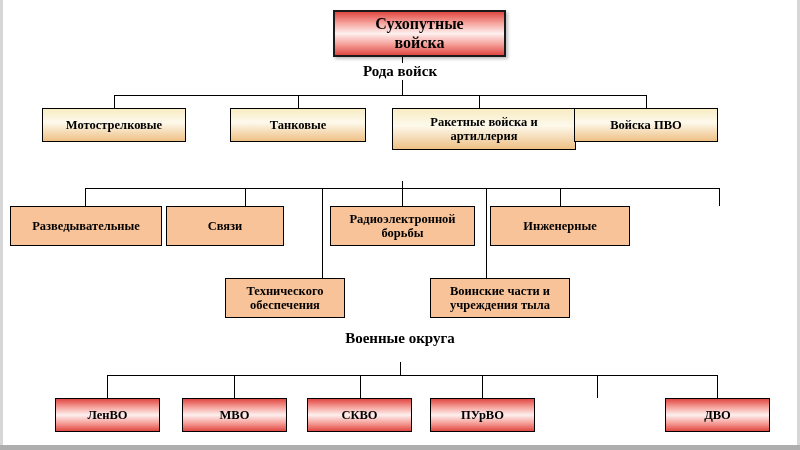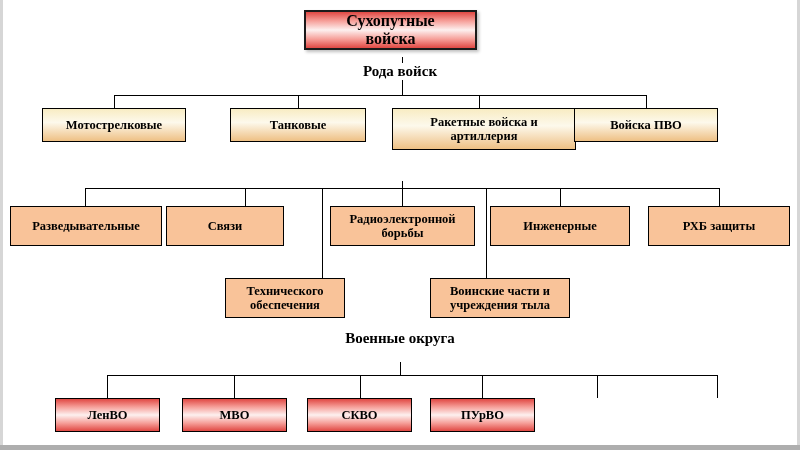--- a/index.html
+++ b/index.html
@@ -70,41 +70,41 @@
 
   <div class="vl" style="left:400px;top:362px;height:13px"></div>
   <div class="hl" style="left:107px;top:375px;width:611px"></div>
   <div class="vl" style="left:107px;top:375px;height:23px"></div>
   <div class="vl" style="left:234px;top:375px;height:23px"></div>
   <div class="vl" style="left:360px;top:375px;height:23px"></div>
   <div class="vl" style="left:482px;top:375px;height:23px"></div>
   <div class="vl" style="left:597px;top:375px;height:23px"></div>
   <div class="vl" style="left:717px;top:375px;height:23px"></div>
 
-  <div class="box root-box red-grad" style="left:304px;top:10px;width:173px;height:40px">Сухопутные войска</div>
+  <div class="box root-box red-grad" style="left:333px;top:10px;width:173px;height:47px">Сухопутные войска</div>
 
   <div class="heading" style="top:63px">Рода войск</div>
   <div class="heading" style="top:330px">Военные округа</div>
 
   <div class="box cream-grad" style="left:230px;top:108px;width:136px;height:34px">Танковые</div>
   <div class="box cream-grad" style="left:42px;top:108px;width:144px;height:34px">Мотострелковые</div>
   <div class="box cream-grad" style="left:392px;top:108px;width:184px;height:42px">Ракетные войска и артиллерия</div>
   <div class="box cream-grad" style="left:574px;top:108px;width:144px;height:34px">Войска ПВО</div>
 
   <div class="box tan" style="left:10px;top:206px;width:152px;height:40px">Разведывательные</div>
   <div class="box tan" style="left:166px;top:206px;width:118px;height:40px">Связи</div>
   <div class="box tan" style="left:490px;top:206px;width:140px;height:40px">Инженерные</div>
   <div class="box tan" style="left:330px;top:206px;width:145px;height:40px">Радиоэлектронной борьбы</div>
-  <div class="box tan" style="left:648px;top:206px;width:142px;height:40px">РХБ защиты</div>
 
   <div class="box tan" style="left:225px;top:278px;width:120px;height:40px">Технического обеспечения</div>
   <div class="box tan" style="left:430px;top:278px;width:140px;height:40px">Воинские части и учреждения тыла</div>
 
   <div class="box red-grad" style="left:55px;top:398px;width:105px;height:34px">ЛенВО</div>
   <div class="box red-grad" style="left:182px;top:398px;width:105px;height:34px">МВО</div>
   <div class="box red-grad" style="left:307px;top:398px;width:105px;height:34px">СКВО</div>
   <div class="box red-grad" style="left:430px;top:398px;width:105px;height:34px">ПУрВО</div>
+  <div class="box red-grad" style="left:665px;top:398px;width:105px;height:34px">ДВО</div>
 
   <div class="edge edge-left"></div>
   <div class="edge edge-right"></div>
   <div class="edge edge-bottom"></div>
 
 </div>
 
 </body></html>

